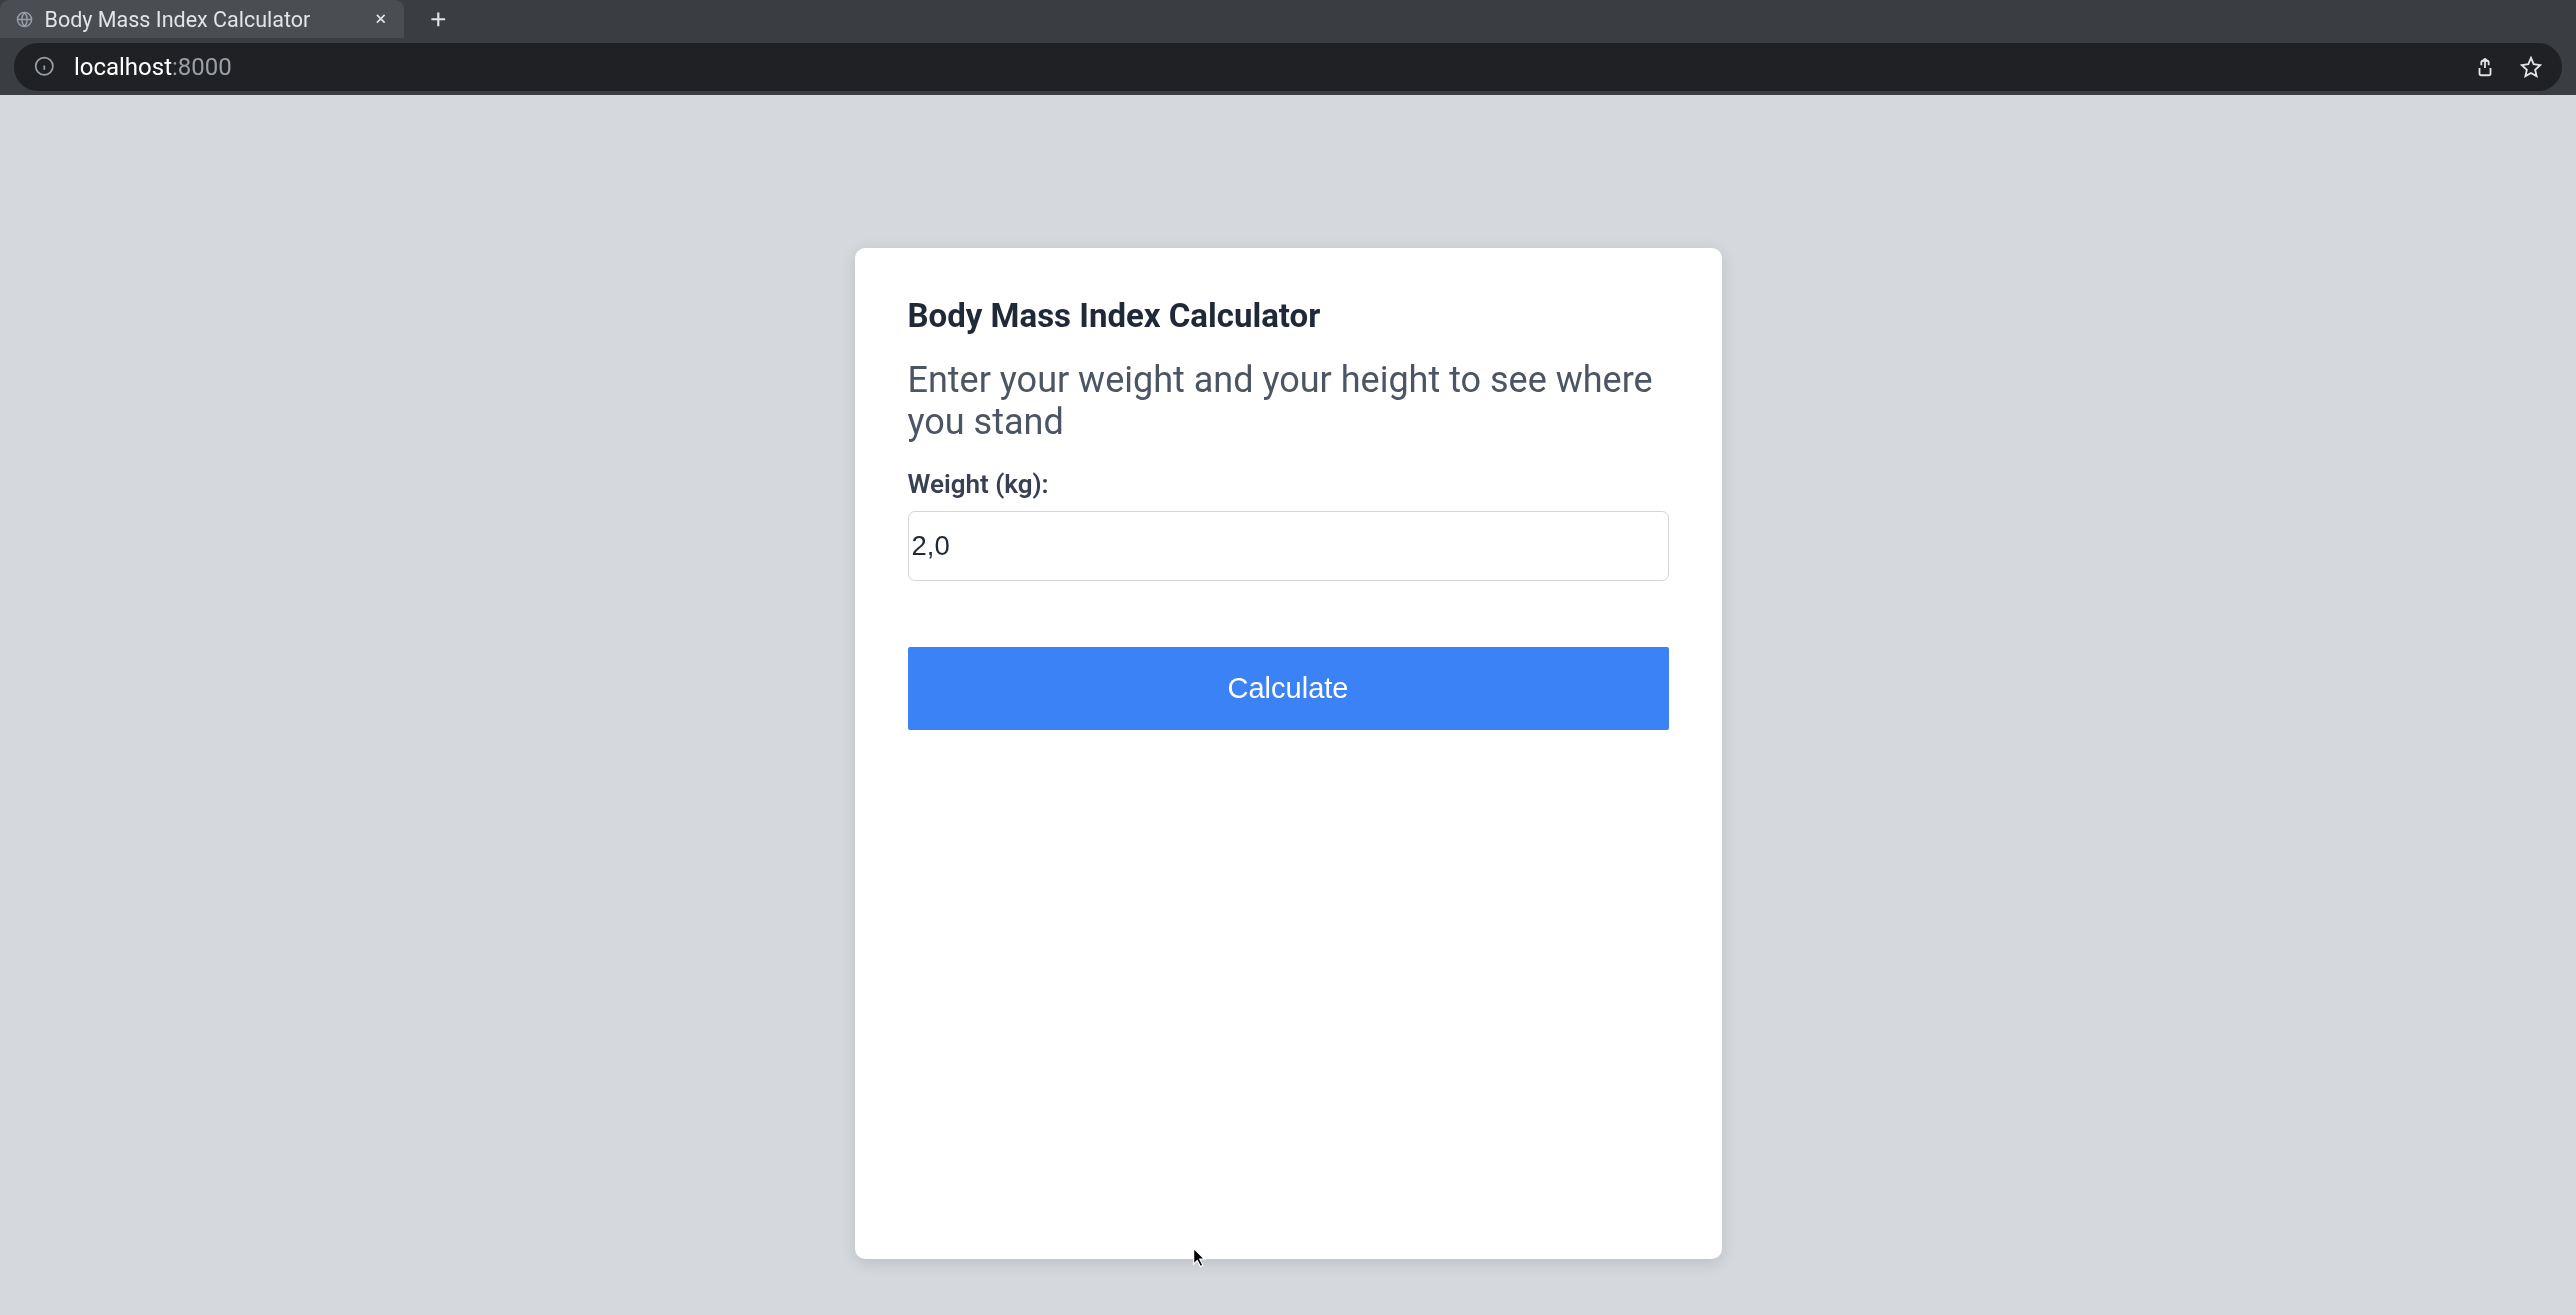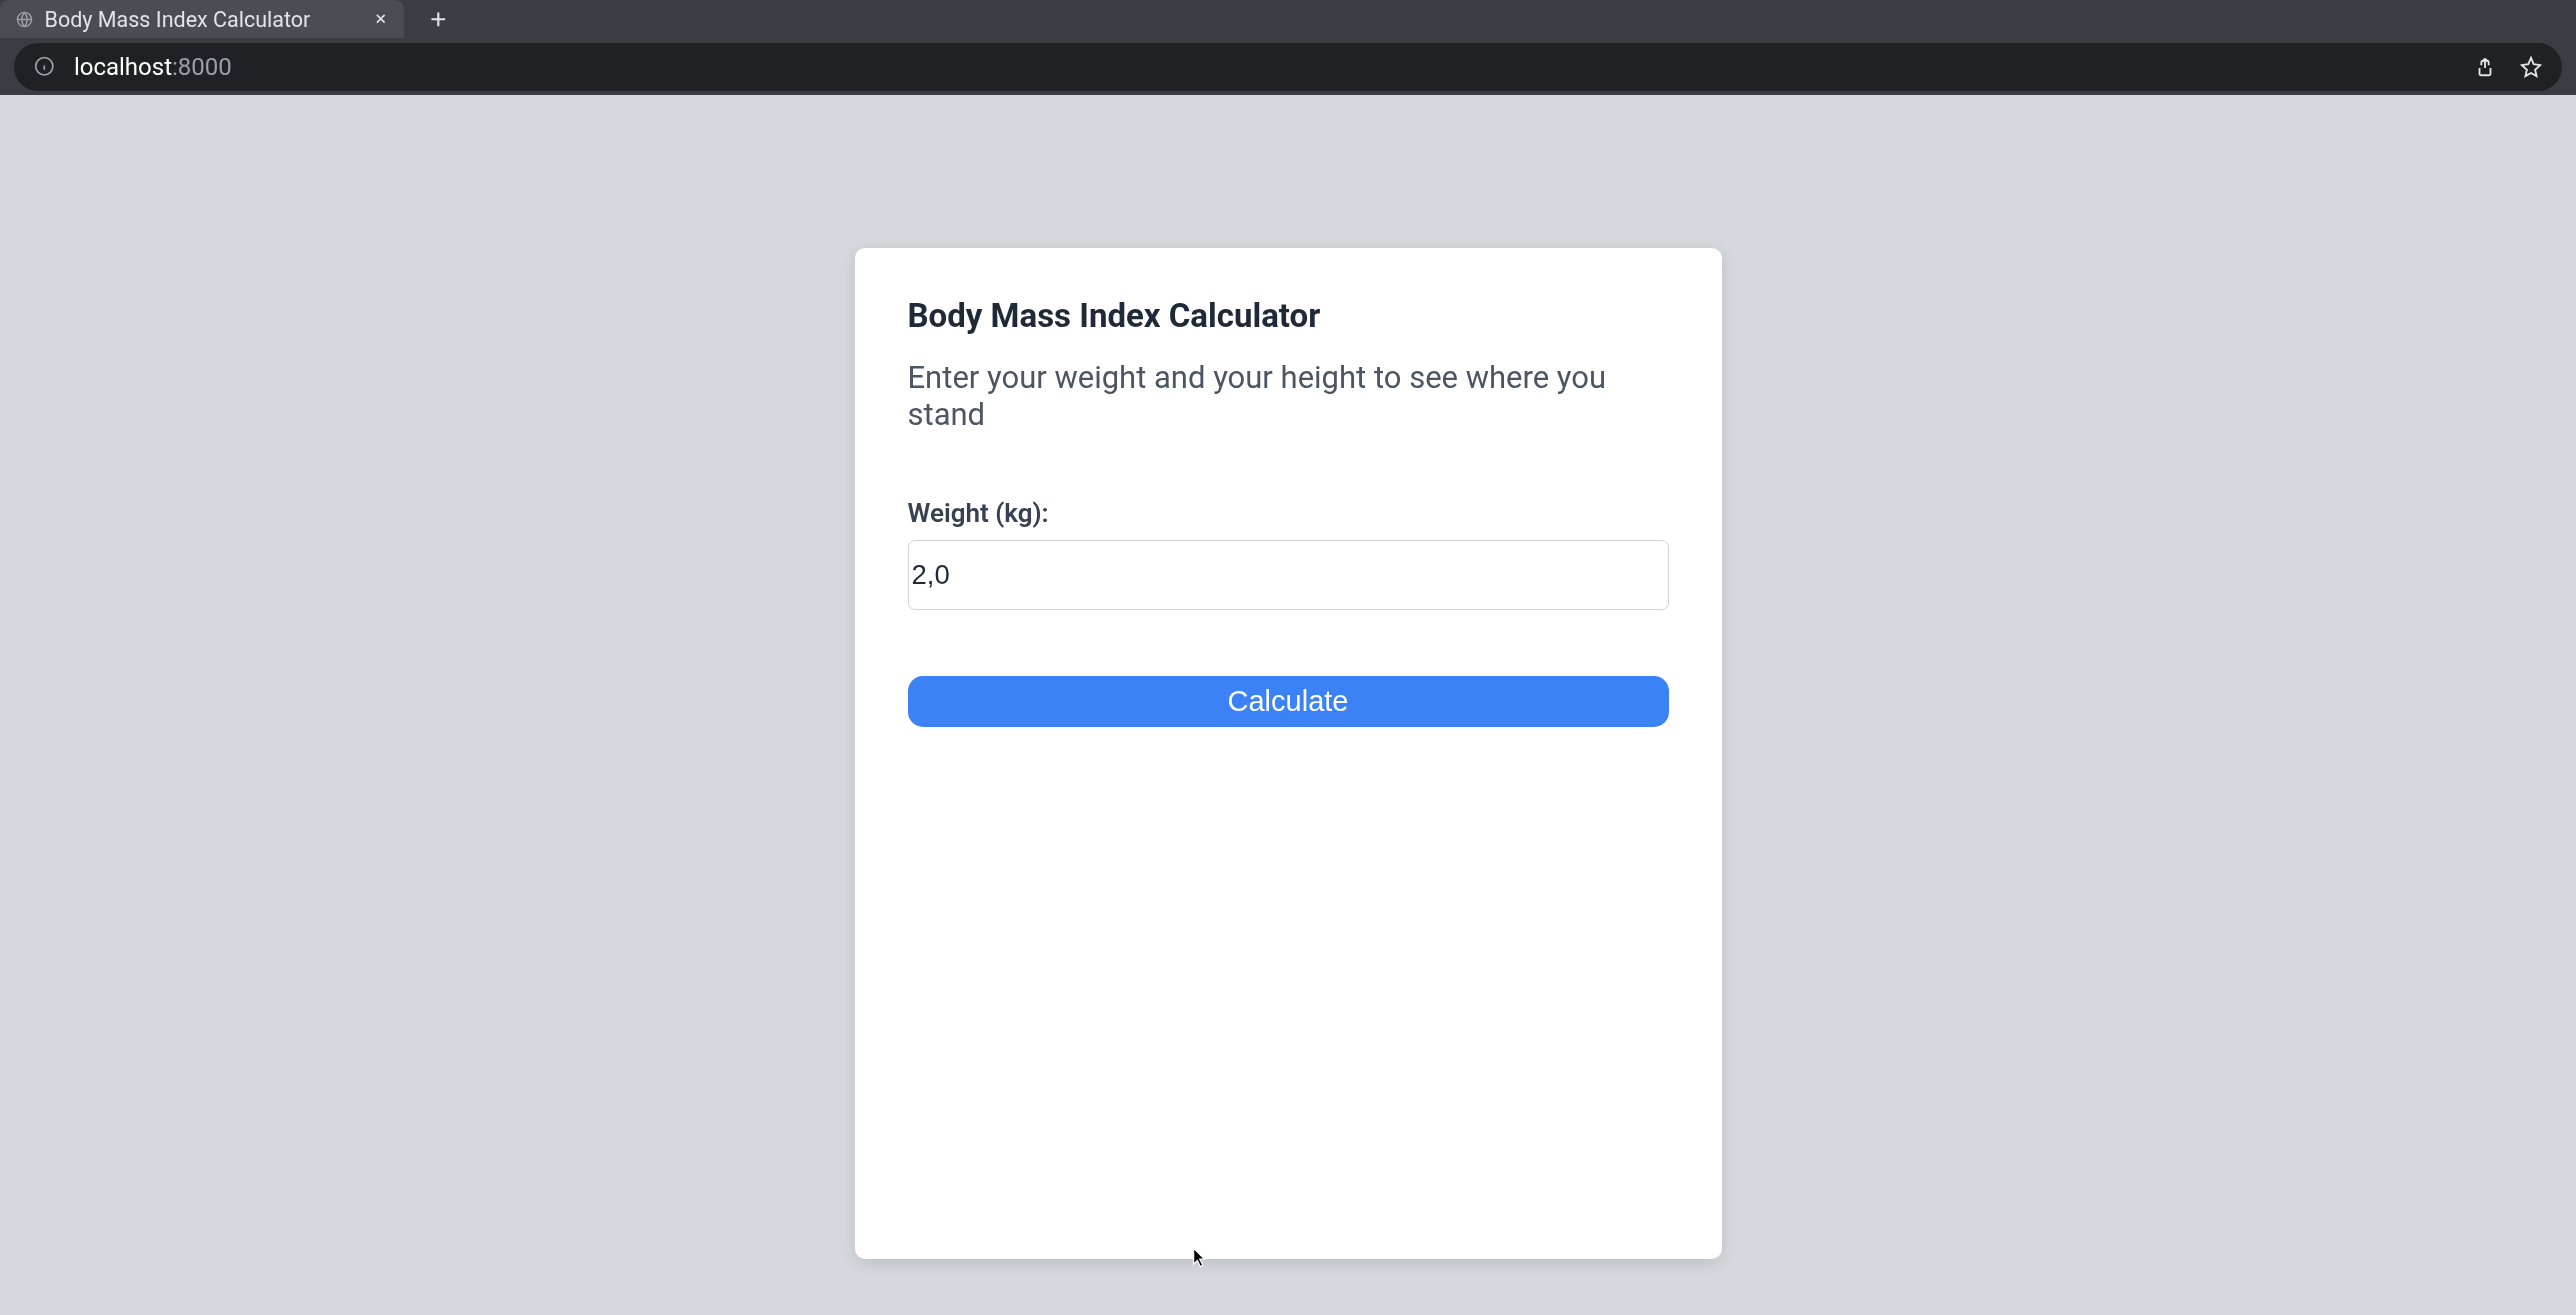--- a/index.html
+++ b/index.html
@@ -113,23 +113,23 @@
       box-shadow: 0 3.4px 15.5px rgba(0,0,0,0.12);
       padding: 48px 53px 55px 53px;
     }
     .card-title {
       font-size: 33px;
       font-weight: 700;
       color: #1f2937;
       margin-bottom: 24px;
     }
     .card-subtitle {
-      font-size: 31px;
+      font-size: 36px;
       color: #4b5563;
-      margin-bottom: 65px;
+      margin-bottom: 26px;
     }
     .field-group {
       margin-bottom: 45px;
     }
     .field-label {
       display: block;
       font-size: 26px;
       font-weight: 600;
       color: #374151;
       margin-bottom: 12px;
@@ -139,25 +139,25 @@
       height: 70px;
       border: 1.7px solid #d1d5db;
       border-radius: 6.9px;
       font-size: 27.5px;
       color: #1f2937;
       padding: 0 3px;
       outline: none;
     }
     .calc-button {
       width: 100%;
-      height: 51px;
+      height: 83px;
       background: #3b82f6;
       color: #ffffff;
       border: none;
-      border-radius: 15px;
+      border-radius: 2px;
       font-size: 29px;
       cursor: pointer;
       margin-top: 20.6px;
     }
     .cursor {
       position: absolute;
       left: 1192px;
       top: 1247px;
       width: 15.5px;
       height: 22px;

